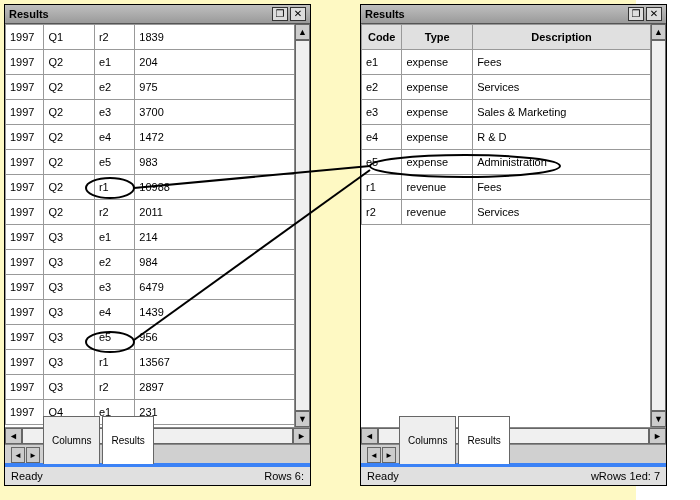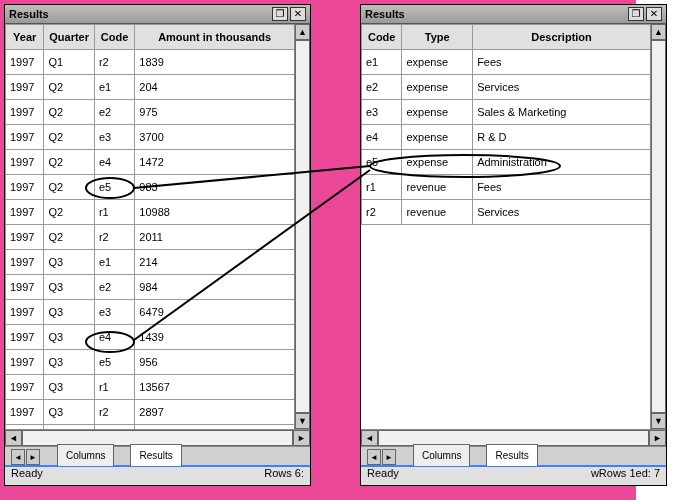--- a/index.html
+++ b/index.html
@@ -1,34 +1,34 @@
 <!DOCTYPE html>
 <html><head>
 <meta charset="utf-8">
 <style>
   html,body{margin:0;padding:0;background:#fff;font-family:Tahoma,Arial,sans-serif;font-size:11px;color:#000}
-  .stage{position:relative;width:636px;height:500px;background:#ec4899}
+  .stage{position:relative;width:636px;height:500px;background:#fef9c3}
   .window{position:absolute;border:1px solid #000;background:#fff;display:flex;flex-direction:column}
   .titlebar{height:18px;background:linear-gradient(to bottom,#bfbfbf,#9a9a9a);display:flex;align-items:center;padding:0 4px;border-bottom:1px solid #555}
   .titlebar .title{font-weight:bold;color:#000;flex:1;font-size:11px}
   .titlebar .ctrls{display:flex;gap:2px}
   .titlebar button{width:16px;height:14px;font-size:10px;line-height:12px;padding:0;border:1px solid #333;background:#ddd;cursor:pointer;display:flex;align-items:center;justify-content:center}
   .grid-area{flex:1;overflow:hidden;position:relative}
   .grid{width:100%;border-collapse:collapse;table-layout:fixed}
   .grid th,.grid td{border:1px solid #999;padding:2px 4px;height:20px;overflow:hidden;white-space:nowrap;font-size:11px;text-align:left}
   .grid th{background:#e0e0e0;font-weight:bold;text-align:center}
   .grid td.num{text-align:left}
   .hscroll{height:16px;background:#e0e0e0;border-top:1px solid #888;position:relative;display:flex;align-items:center}
   .hscroll .arrow{width:15px;height:14px;border:1px solid #666;background:#ccc;display:flex;align-items:center;justify-content:center;font-size:9px;cursor:pointer}
   .hscroll .track{flex:1;height:14px;border:1px solid #666;background:#f0f0f0;position:relative}
   .tabs{height:18px;display:flex;align-items:flex-end;background:#d0d0d0;border-top:1px solid #888;padding-left:6px}
   .tabs .navbtn{width:12px;height:14px;border:1px solid #666;background:#ccc;font-size:8px;display:flex;align-items:center;justify-content:center;margin-right:1px;cursor:pointer}
-  .tabs .tab{height:15px;padding:3px 8px;border:1px solid #666;border-bottom:none;background:#eee;margin-left:16px;font-size:10px;cursor:pointer;display:flex;align-items:center;position:relative;top:1px}
+  .tabs .tab{height:15px;padding:16px 8px;border:1px solid #666;border-bottom:none;background:#eee;margin-left:2px;font-size:10px;cursor:pointer;display:flex;align-items:center;position:relative;top:1px}
   .tabs .tab.active{background:#fff;font-weight:normal}
-  .statusbar{height:18px;background:#e0e0e0;border-top:2px solid #3b82f6;display:flex;align-items:flex-start;padding:0 6px;font-size:11px;justify-content:space-between}
+  .statusbar{height:18px;background:#e0e0e0;border-top:4px solid #3b82f6;display:flex;align-items:center;padding:0 6px;font-size:11px;justify-content:space-between}
   .vscroll{position:absolute;right:0;top:0;bottom:0;width:15px;background:#e0e0e0;border-left:1px solid #888;display:flex;flex-direction:column}
   .vscroll .arrow{height:14px;border:1px solid #666;background:#ccc;font-size:9px;display:flex;align-items:center;justify-content:center;cursor:pointer}
   .vscroll .track{flex:1;border:1px solid #666;background:#f0f0f0}
   .grid-scroll{position:absolute;left:0;right:15px;top:0;bottom:0;overflow:hidden}
   svg.annot{position:absolute;left:0;top:0;width:700px;height:500px;pointer-events:none}
 </style>
 </head>
 <body>
 <div class="stage">
 
@@ -44,26 +44,20 @@
     <div class="grid-scroll">
       <table class="grid" id="left-grid">
             <colgroup>
               <col style="width:38px">
               <col style="width:50px">
               <col style="width:40px">
               <col style="width:158px">
             </colgroup>
             <tbody>
               <tr>
-                <th>Year</th>
-                <th>Quarter</th>
-                <th>Code</th>
-                <th>Amount in thousands</th>
-              </tr>
-              <tr>
                 <td>1997</td>
                 <td>Q1</td>
                 <td>r2</td>
                 <td class="num">1839</td>
               </tr>
               <tr>
                 <td>1997</td>
                 <td>Q2</td>
                 <td>e1</td>
                 <td class="num">204</td>

